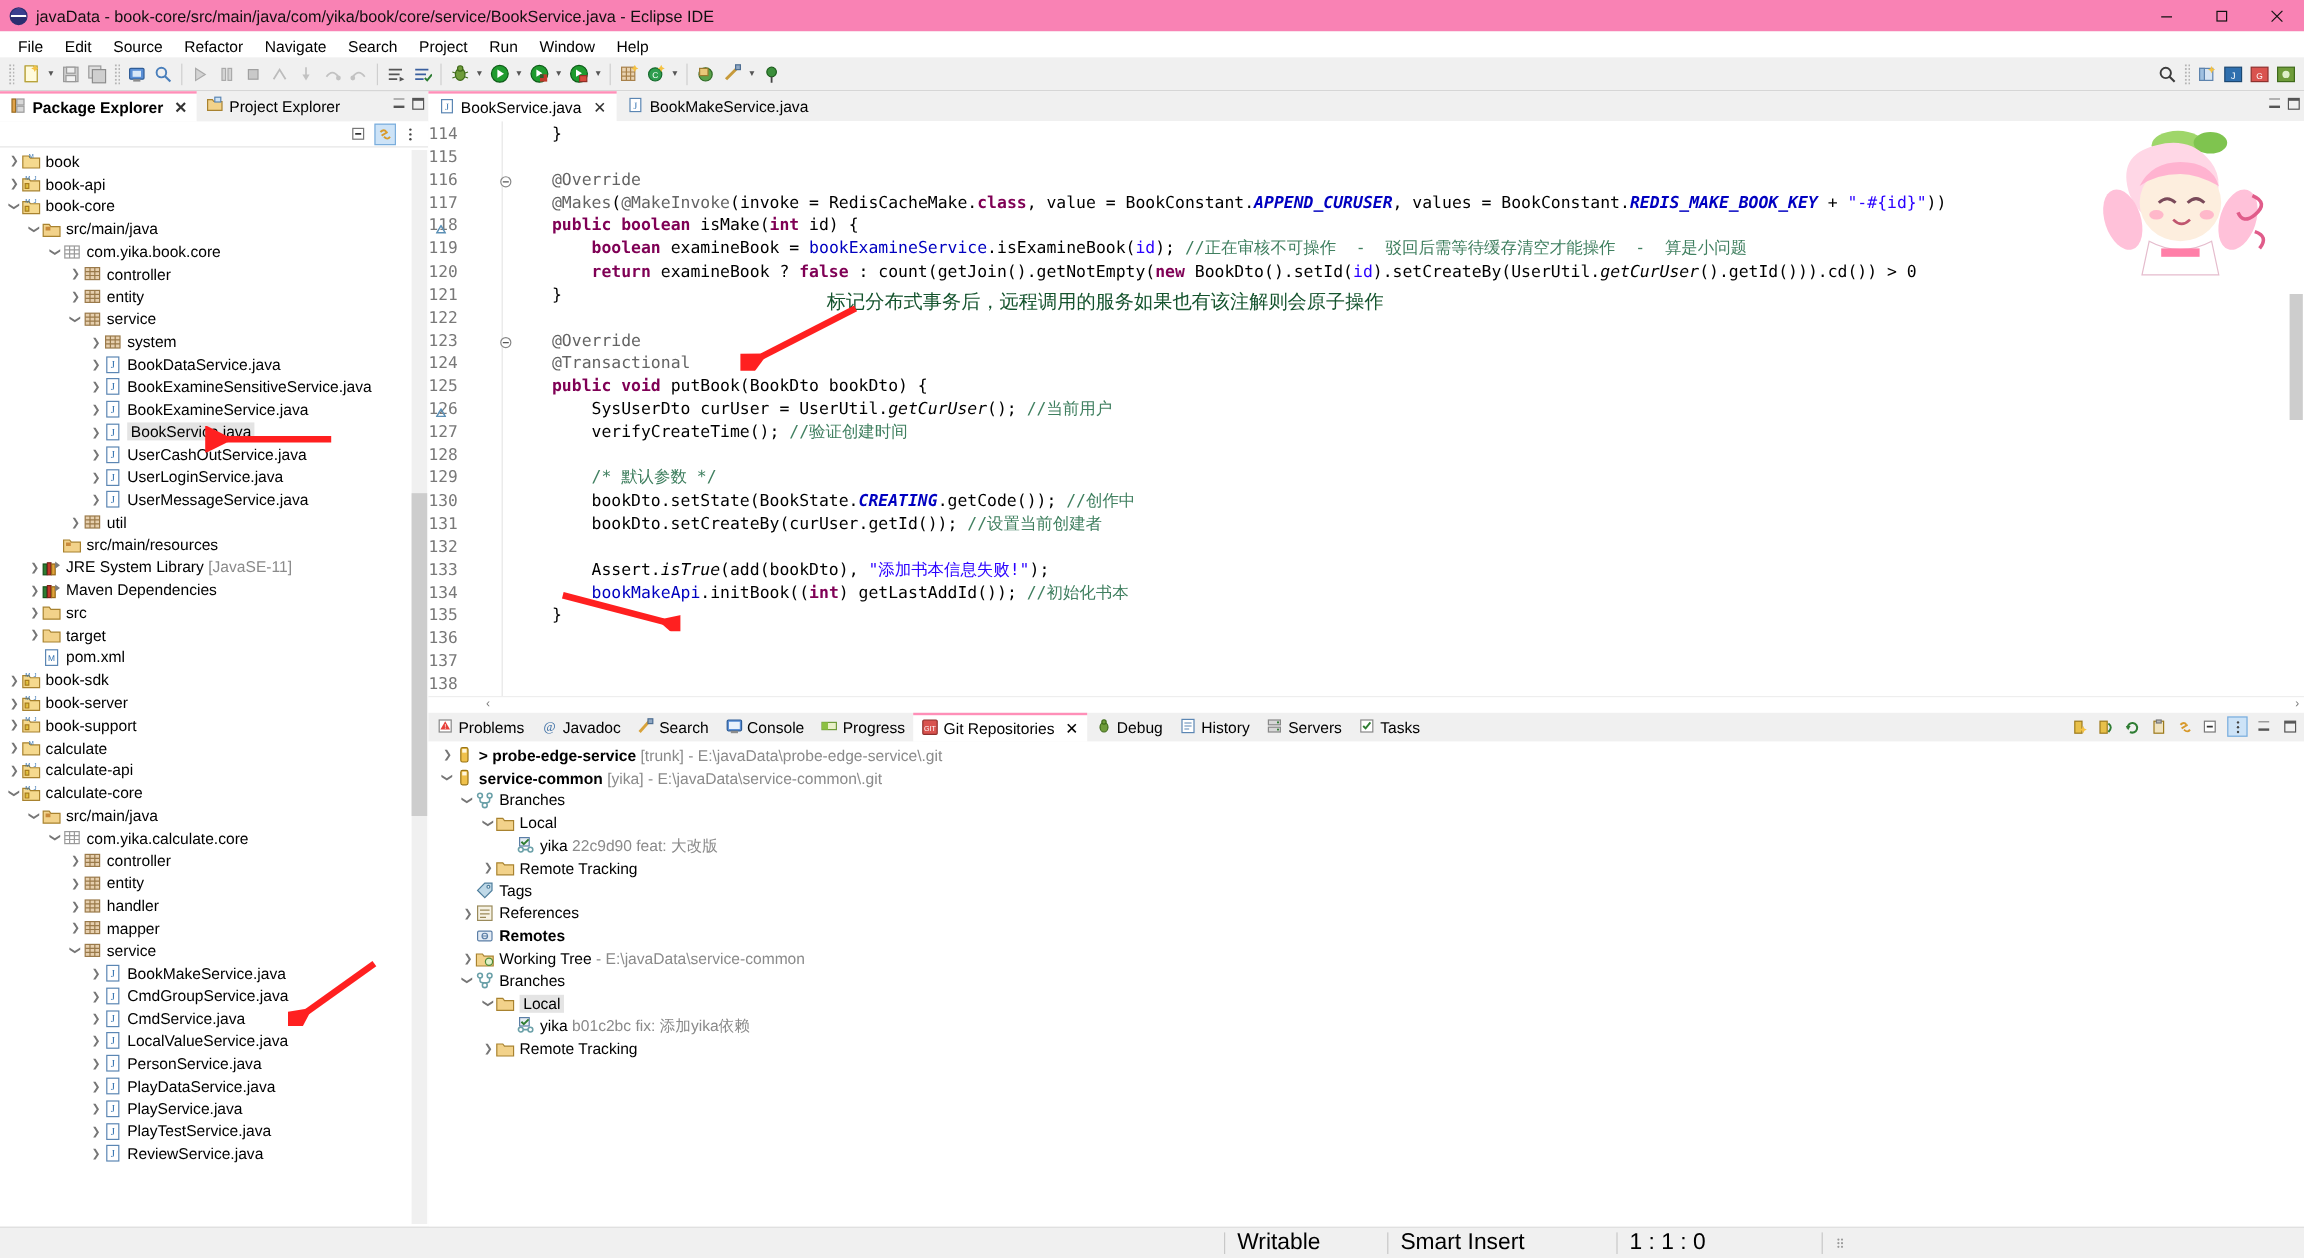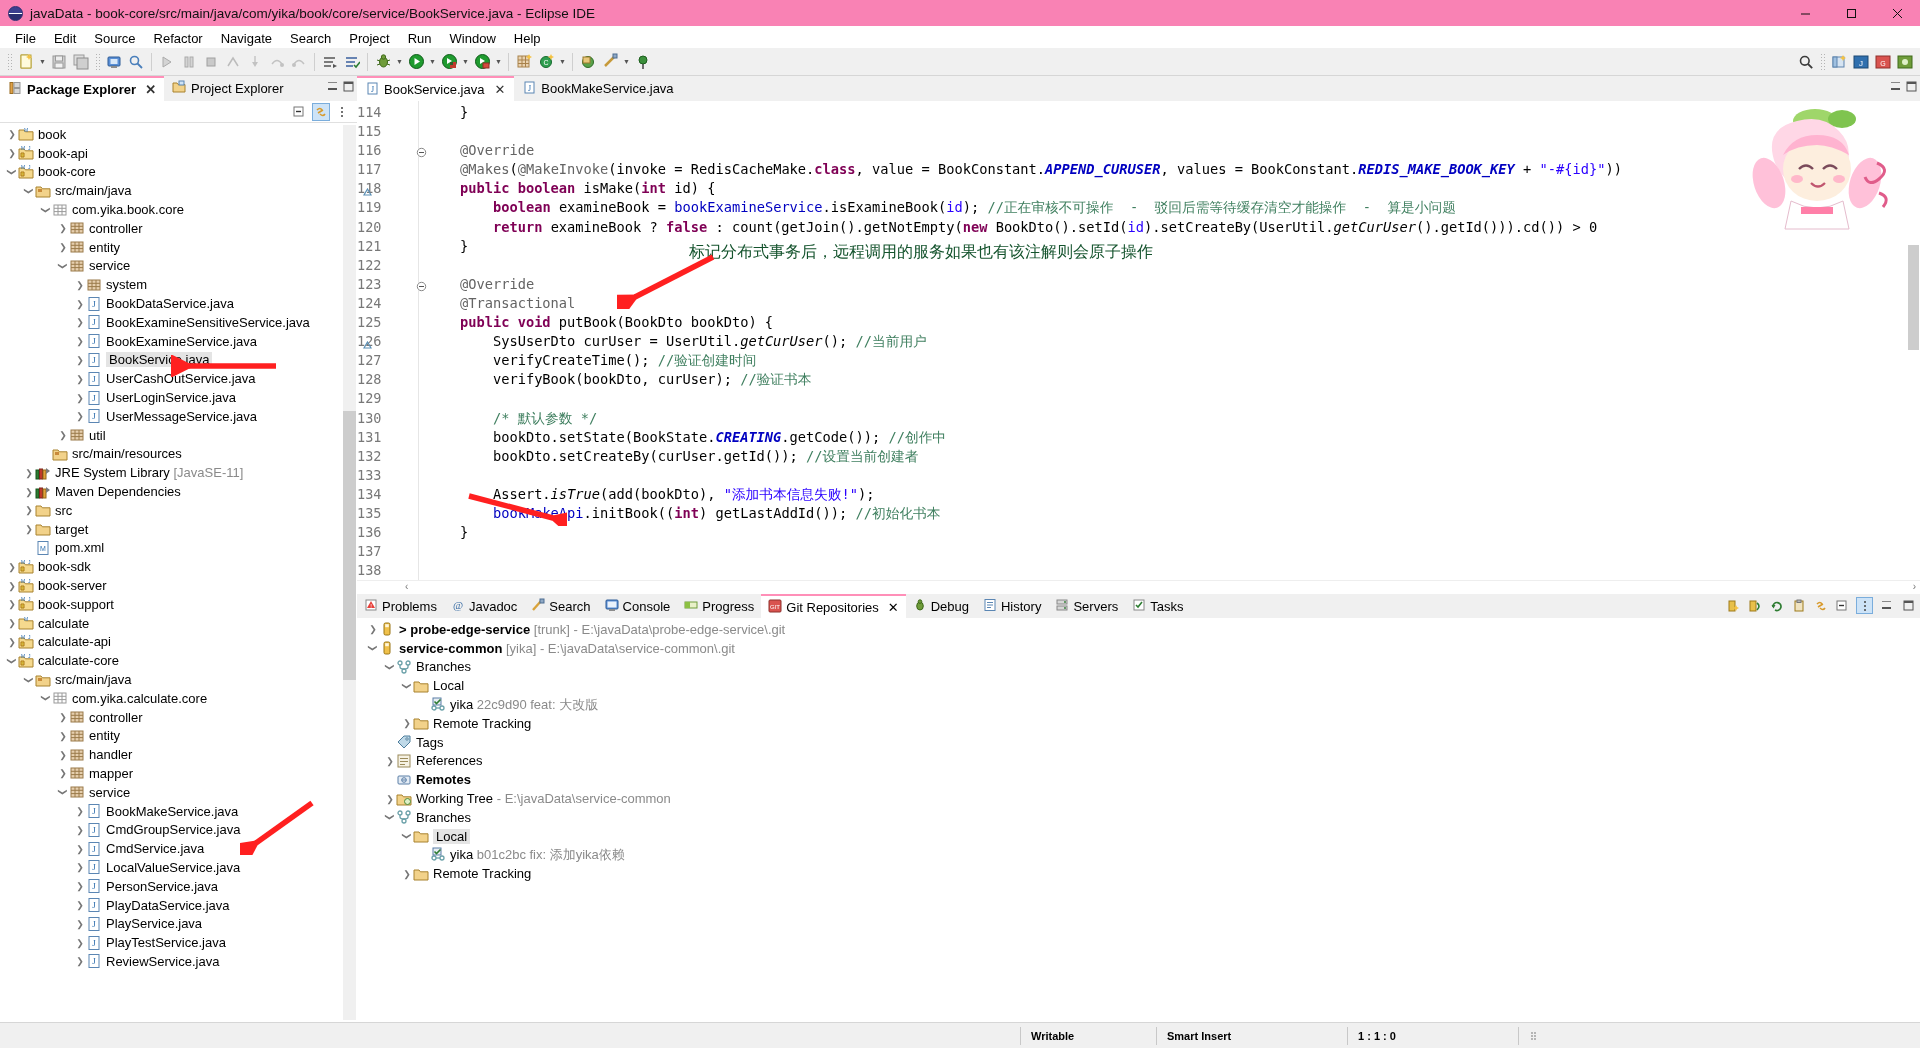--- a/index.html
+++ b/index.html
@@ -118,21 +118,21 @@
   .btab { height:24px; display:flex; align-items:center; gap:4px; padding:0 7px; font-size:13px; }
   .btab.active { background:#fff; border-top:2px solid #ff8fb8; }
   .btab .x { margin-left:5px; }
   .btabs-right { position:absolute; right:3px; top:3px; display:flex; gap:5px; align-items:center; }
   .bt-ico { width:17px; height:17px; display:flex; align-items:center; justify-content:center; }
   .bt-ico.sel { background:#cde3f7; border:1px solid #7aaddc; }
   .gittree { flex:1; background:#fff; overflow:hidden; padding-top:2px; position:relative; }
 
   
   .statusbar { height:26px; background:#f0f0f0; border-top:1px solid #d6d6d6;
-    display:flex; align-items:center; font-size:11px;font-weight:bold; }
+    display:flex; align-items:center; font-size:19px; }
   .sbcell { padding:0 10px; height:26px; display:flex; align-items:center; }
   .sbsep { width:1px; height:18px; background:#c8c8c8; }
 </style>
 </head>
 <body>
 
 <div class="titlebar">
   <div class="tb-icon"></div>
   <div class="tb-title">javaData - book-core/src/main/java/com/yika/book/core/service/BookService.java - Eclipse IDE</div>
   <div class="winbtns">
@@ -1135,21 +1135,20 @@
             <div class="cline">    <span class="kw">public boolean </span>isMake(<span class="kw">int </span>id) {</div>
             <div class="cline">        <span class="kw">boolean </span>examineBook = <span class="fld">bookExamineService</span>.isExamineBook(<span class="str">id</span>); <span class="cmt">//正在审核不可操作  -  驳回后需等待缓存清空才能操作  -  算是小问题</span></div>
             <div class="cline">        <span class="kw">return </span>examineBook ? <span class="kw">false</span> : count(getJoin().getNotEmpty(<span class="kw">new </span>BookDto().setId(<span class="str">id</span>).setCreateBy(UserUtil.<span class="mth">getCurUser</span>().getId())).cd()) &gt; 0</div>
             <div class="cline">    }</div>
             <div class="cline">&nbsp;</div>
             <div class="cline">    <span class="ann">@Override</span></div>
             <div class="cline">    <span class="ann">@Transactional</span></div>
             <div class="cline">    <span class="kw">public void </span>putBook(BookDto bookDto) {</div>
             <div class="cline">        SysUserDto curUser = UserUtil.<span class="mth">getCurUser</span>(); <span class="cmt">//当前用户</span></div>
             <div class="cline">        verifyCreateTime(); <span class="cmt">//验证创建时间</span></div>
-            <div class="cline">        verifyBook(bookDto, curUser); <span class="cmt">//验证书本</span></div>
             <div class="cline">&nbsp;</div>
             <div class="cline">        <span class="cmt">/* 默认参数 */</span></div>
             <div class="cline">        bookDto.setState(BookState.<span class="stc">CREATING</span>.getCode()); <span class="cmt">//创作中</span></div>
             <div class="cline">        bookDto.setCreateBy(curUser.getId()); <span class="cmt">//设置当前创建者</span></div>
             <div class="cline">&nbsp;</div>
             <div class="cline">        Assert.<span class="mth">isTrue</span>(add(bookDto), <span class="str">"添加书本信息失败!"</span>);</div>
             <div class="cline">        <span class="fld">bookMakeApi</span>.initBook((<span class="kw">int</span>) getLastAddId()); <span class="cmt">//初始化书本</span></div>
             <div class="cline">    }</div>
             <div class="cline">&nbsp;</div>
           </div>

